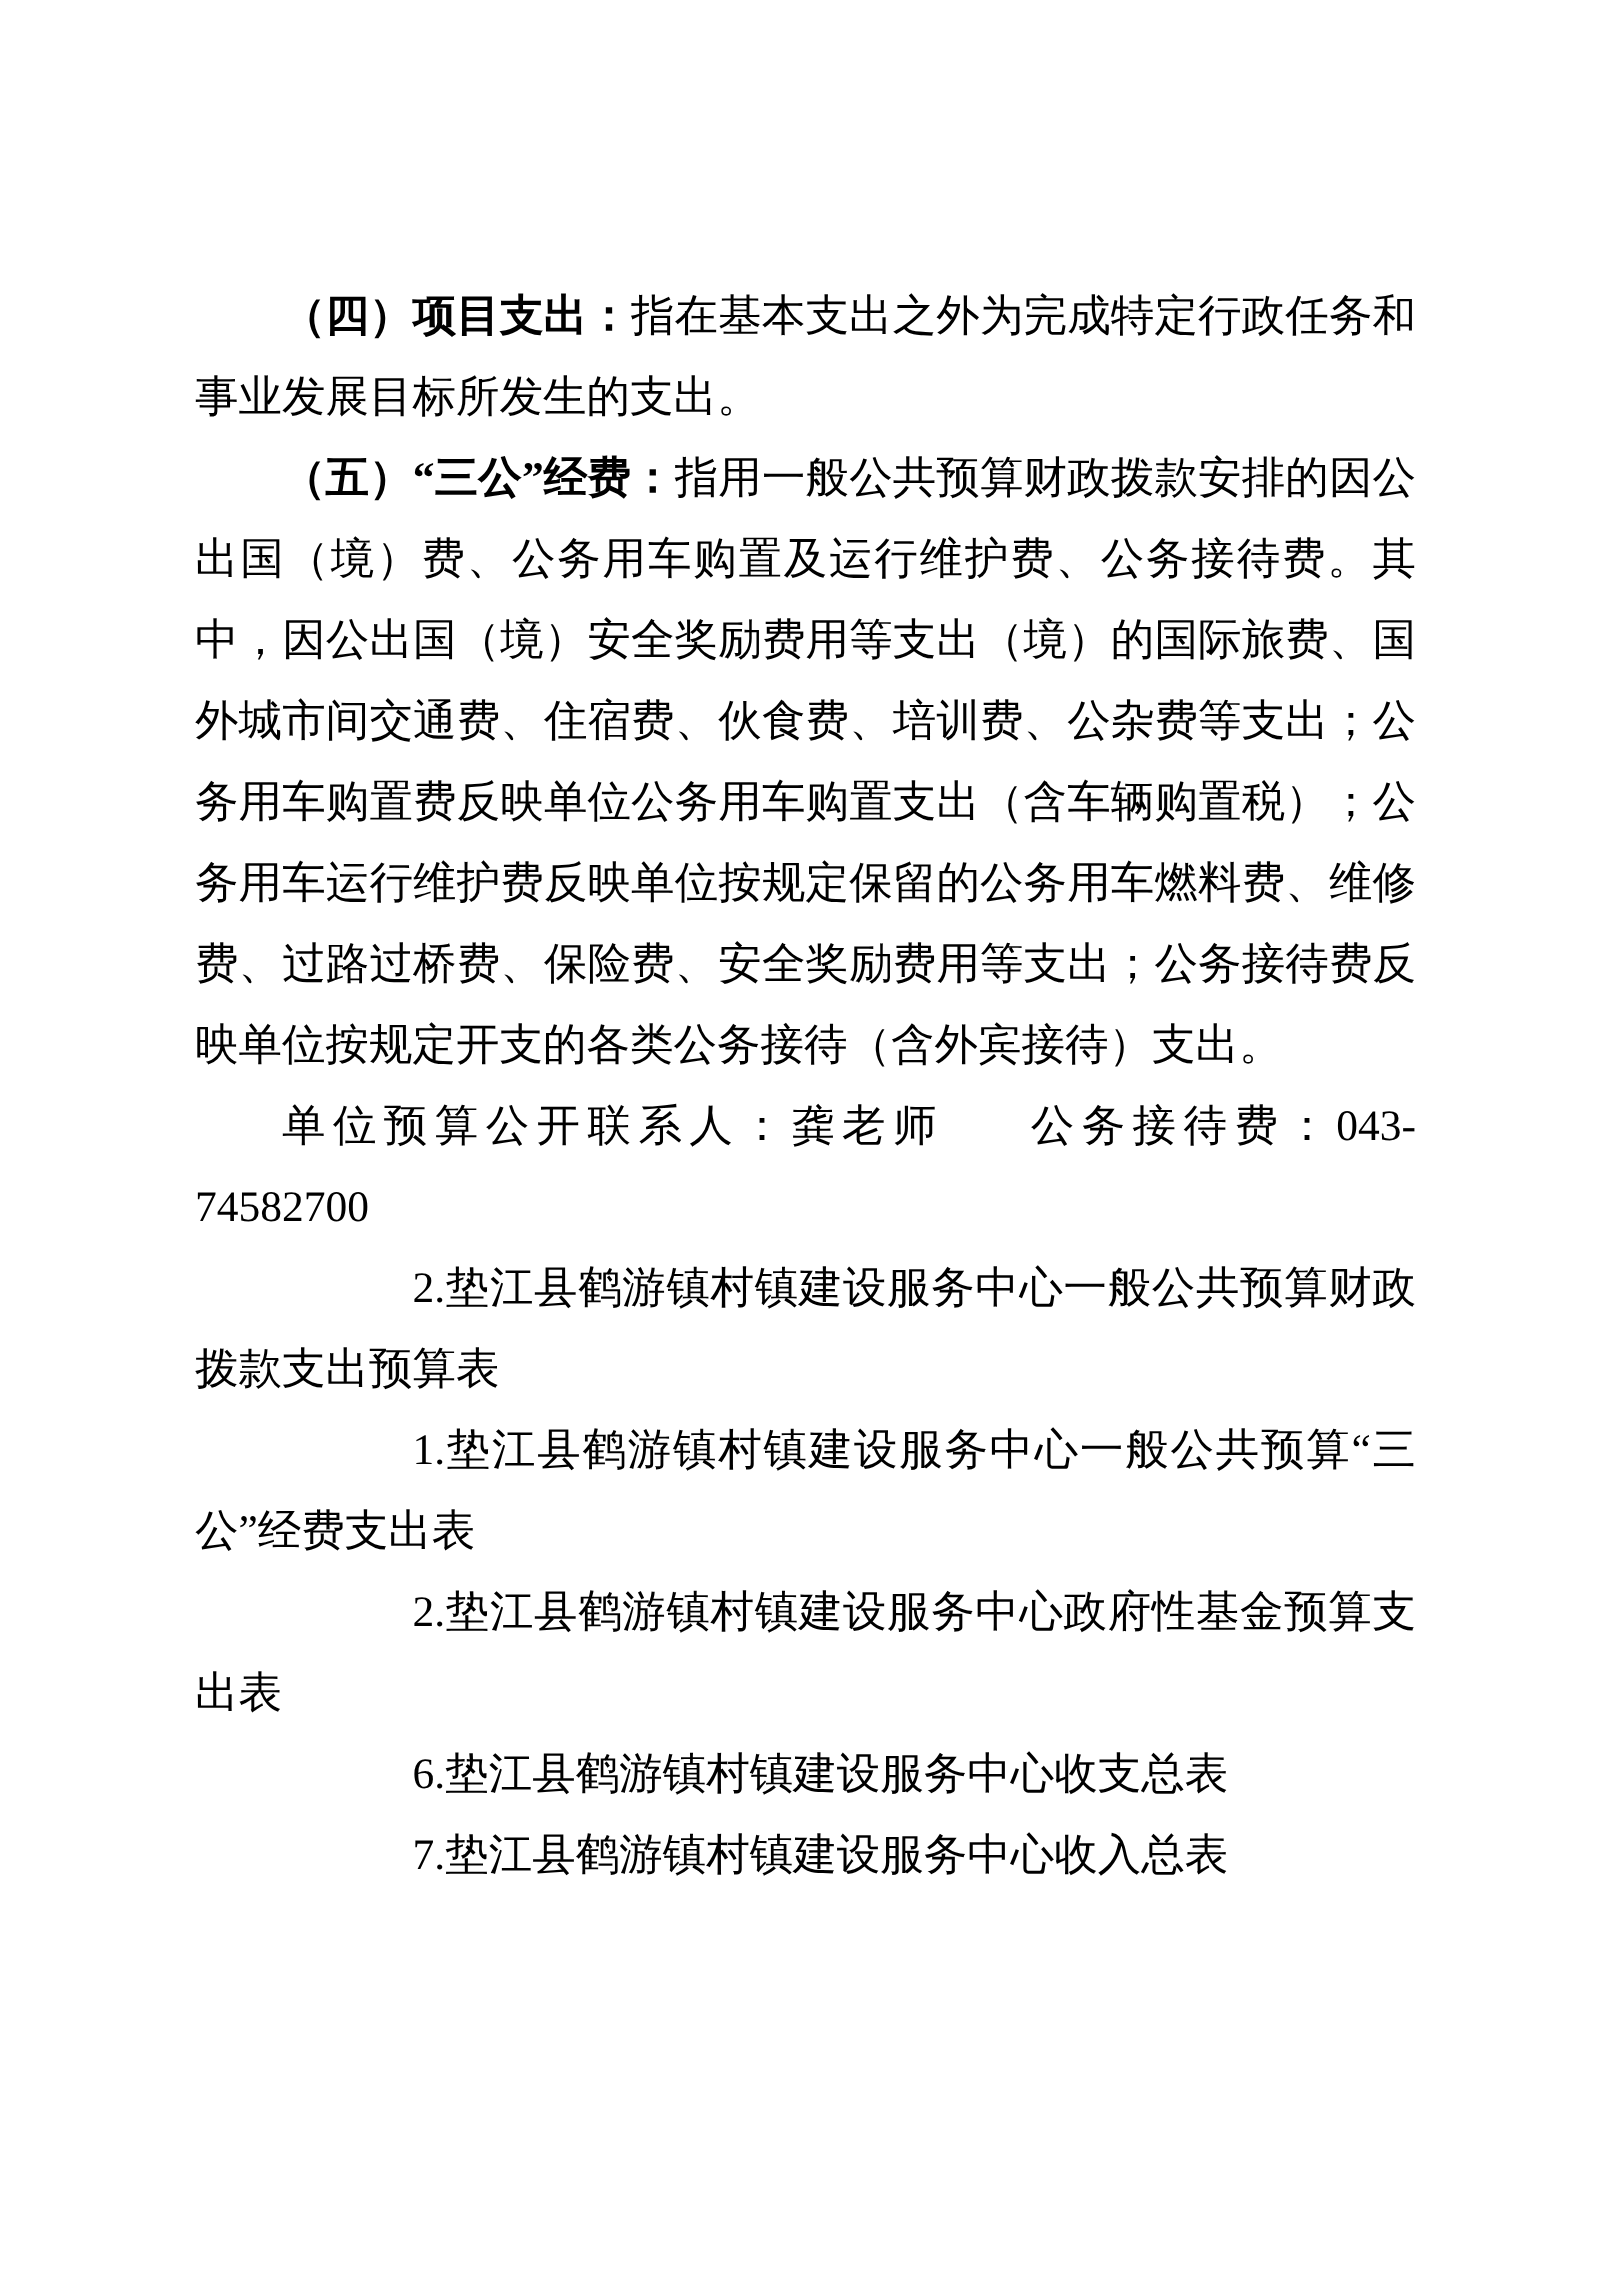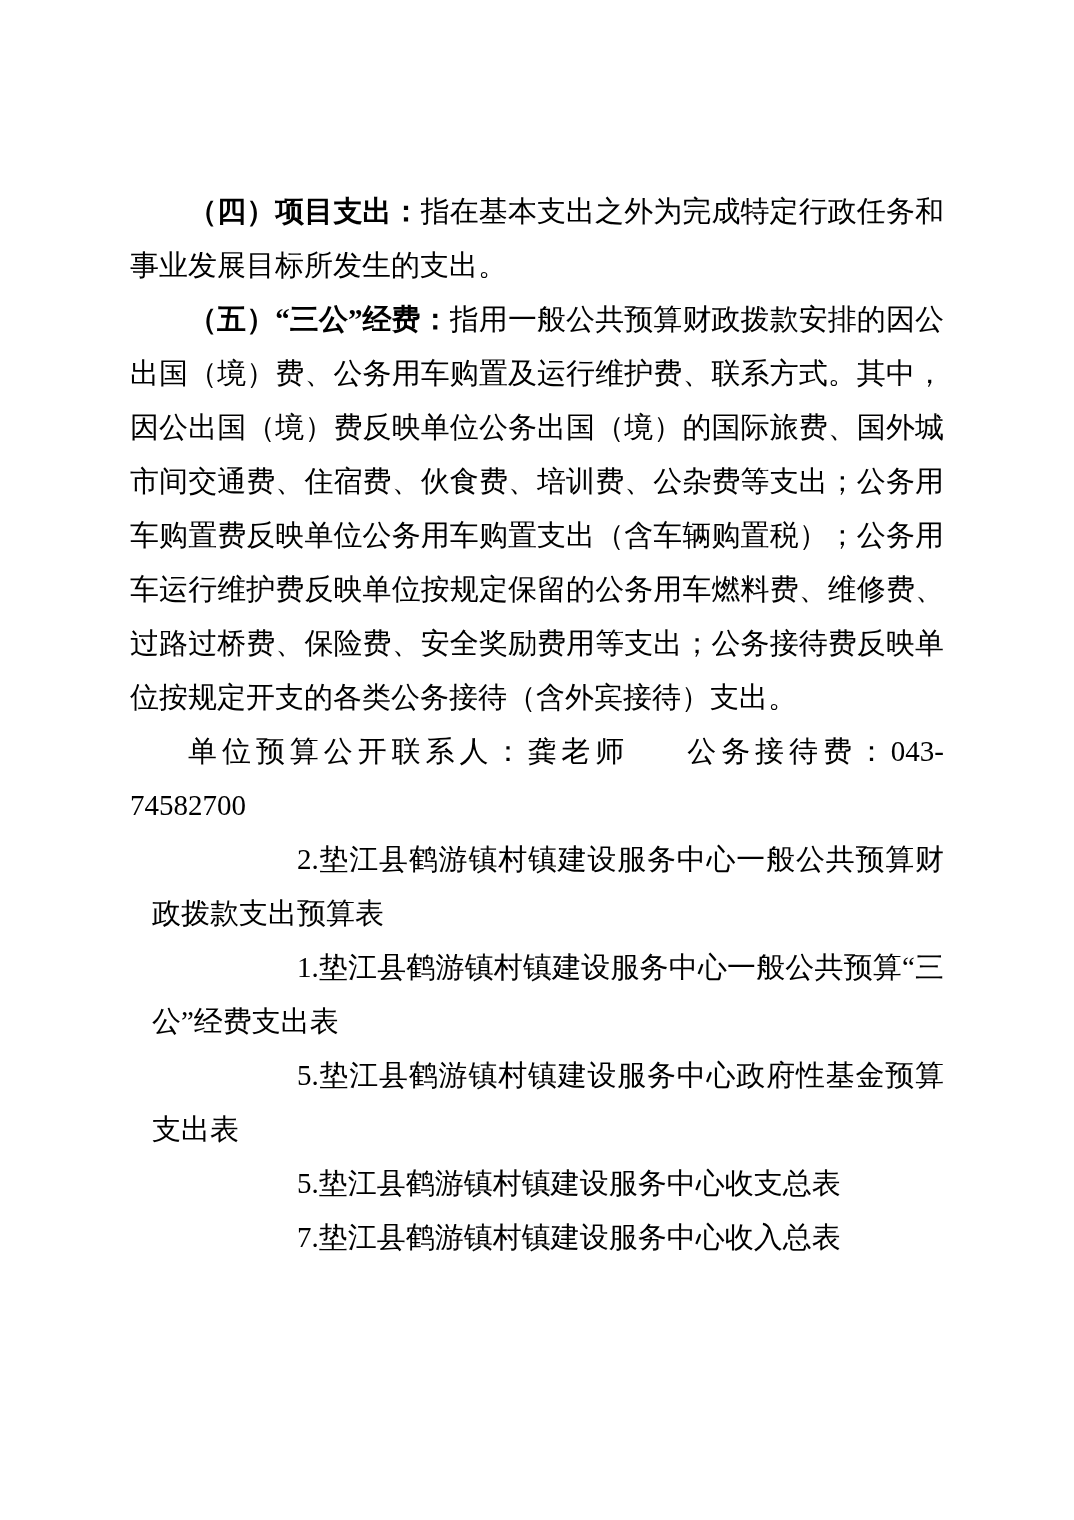--- a/index.html
+++ b/index.html
@@ -35,48 +35,47 @@
   }
   .para {
     margin: 0;
     padding: 0;
   }
   .para-indent {
     text-indent: 58px;
   }
   .hang {
     text-indent: 145px;
-    margin-left: 22px;
   }
   .lead-bold {
     font-weight: bold;
   }
   .gap {
     display: inline-block;
     width: 53px;
   }
 </style>
 </head>
 <body>
 
 <div class="page">
   <div class="doc-body">
 
     <p class="para para-indent"><span class="lead-bold">（四）项目支出：</span><span>指在基本支出之外为完成特定行政任务和事业发展目标所发生的支出。</span></p>
 
-    <p class="para para-indent"><span class="lead-bold">（五）“三公”经费：</span><span>指用一般公共预算财政拨款安排的因公出国（境）费、公务用车购置及运行维护费、联系方式。其中，因公出国（境）费反映单位公务出国（境）的国际旅费、国外城市间交通费、住宿费、伙食费、培训费、公杂费等支出；公务用车购置费反映单位公务用车购置支出（含车辆购置税）；公务用车运行维护费反映单位按规定保留的公务用车燃料费、维修费、过路过桥费、保险费、安全奖励费用等支出；公务接待费反映单位按规定开支的各类公务接待（含外宾接待）支出。</span></p>
+    <p class="para para-indent"><span class="lead-bold">（五）“三公”经费：</span><span>指用一般公共预算财政拨款安排的因公出国（境）费、公务用车购置及运行维护费、公务接待费。其中，因公出国（境）安全奖励费用等支出（境）的国际旅费、国外城市间交通费、住宿费、伙食费、培训费、公杂费等支出；公务用车购置费反映单位公务用车购置支出（含车辆购置税）；公务用车运行维护费反映单位按规定保留的公务用车燃料费、维修费、过路过桥费、保险费、安全奖励费用等支出；公务接待费反映单位按规定开支的各类公务接待（含外宾接待）支出。</span></p>
 
     <p class="para para-indent"><span>单位预算公开联系人：</span><span>龚老师</span><span class="gap"></span><span>公务接待费：</span><span>043-74582700</span></p>
 
 
     <p class="para hang">2.垫江县鹤游镇村镇建设服务中心一般公共预算财政拨款支出预算表</p>
 
 
     <p class="para hang">1.垫江县鹤游镇村镇建设服务中心一般公共预算“三公”经费支出表</p>
 
-    <p class="para hang">5.垫江县鹤游镇村镇建设服务中心政府性基金预算支出表</p>
+    <p class="para hang">2.垫江县鹤游镇村镇建设服务中心政府性基金预算支出表</p>
 
-    <p class="para hang">5.垫江县鹤游镇村镇建设服务中心收支总表</p>
+    <p class="para hang">6.垫江县鹤游镇村镇建设服务中心收支总表</p>
 
     <p class="para hang">7.垫江县鹤游镇村镇建设服务中心收入总表</p>
 
   </div>
 </div>
 
 </body></html>

